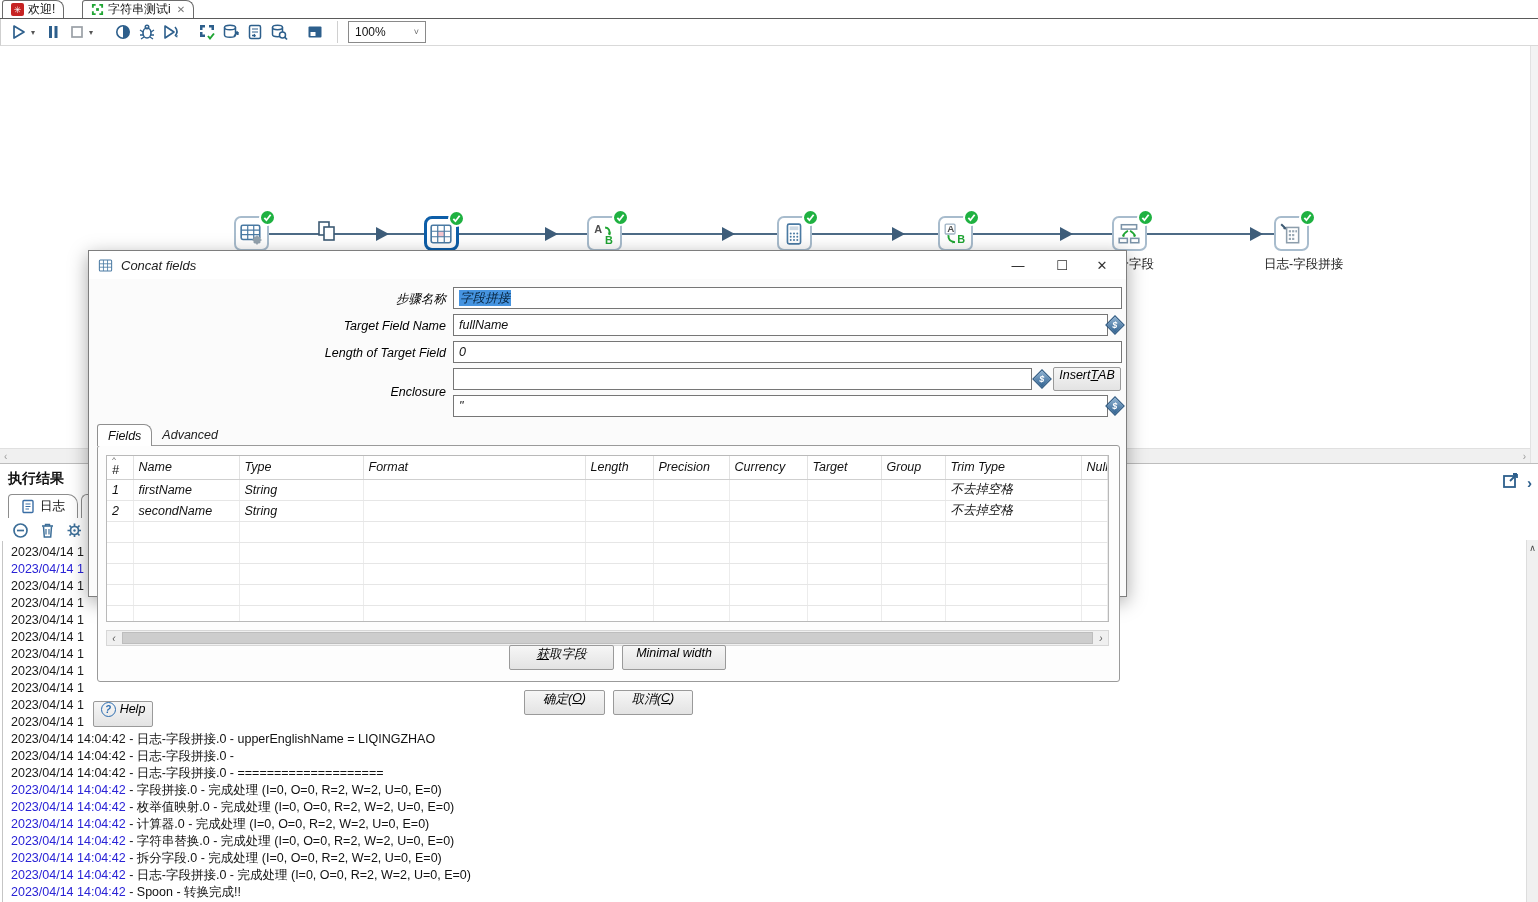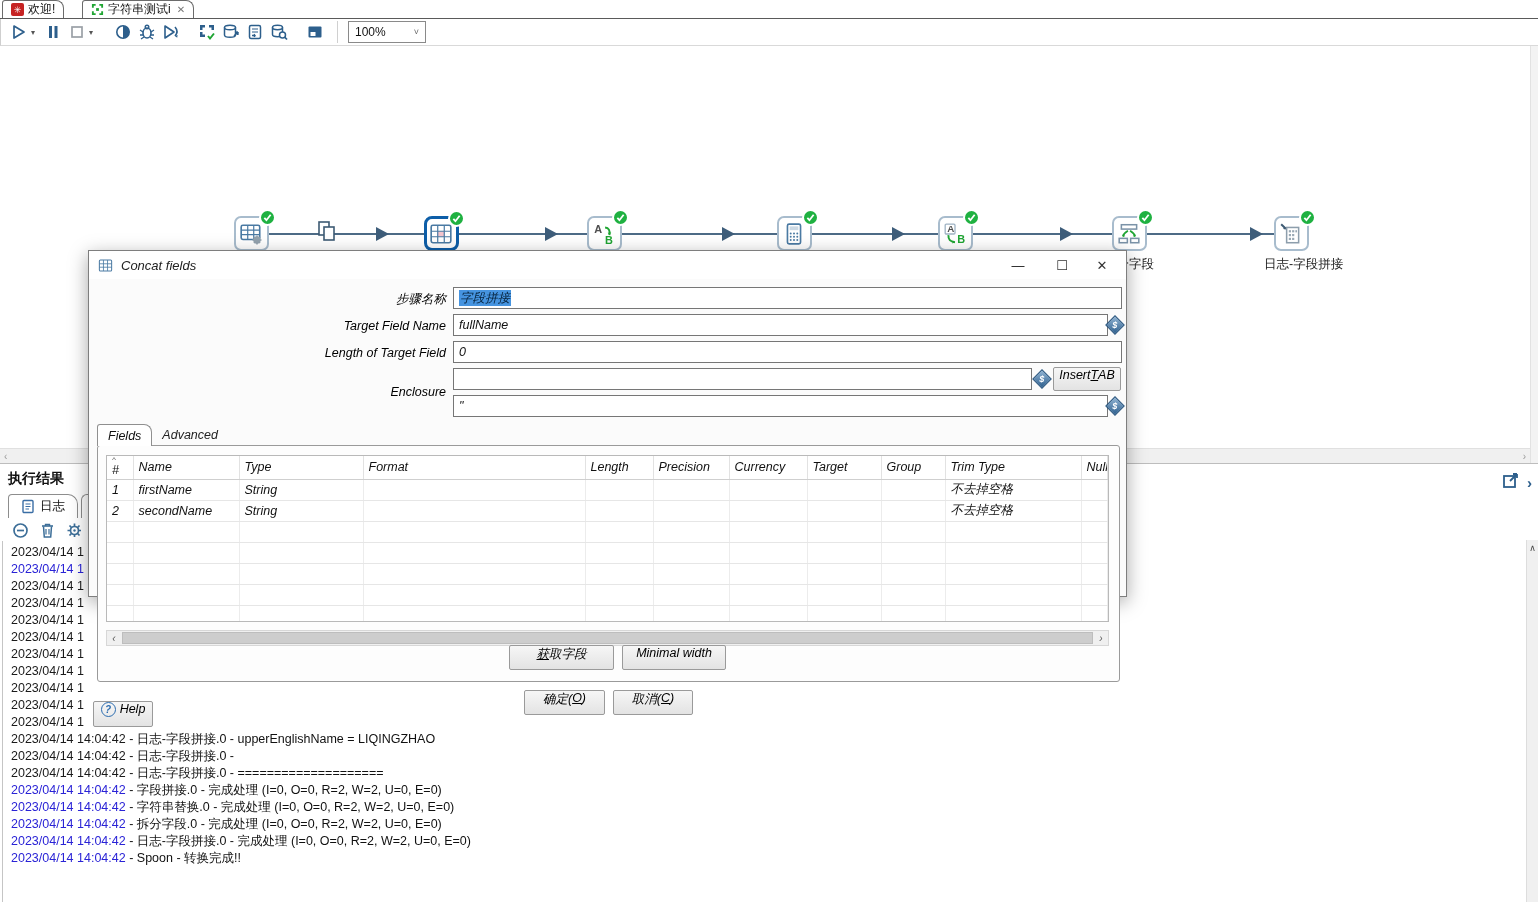--- a/index.html
+++ b/index.html
@@ -428,20 +428,22 @@
     <div class="logline"><span class="lts">2023/04/14 1</span></div>
     <div class="logline"><span class="lts">2023/04/14 1</span></div>
     <div class="logline"><span class="lts">2023/04/14 1</span></div>
     <div class="logline"><span class="lts">2023/04/14 1</span></div>
     <div class="logline"><span class="lts">2023/04/14 1</span></div>
     <div class="logline"><span class="lts">2023/04/14 1</span></div>
     <div class="logline"><span class="lts">2023/04/14 14:04:42</span><span> - 日志-字段拼接.0 - upperEnglishName = LIQINGZHAO</span></div>
     <div class="logline"><span class="lts">2023/04/14 14:04:42</span><span> - 日志-字段拼接.0 -</span></div>
     <div class="logline"><span class="lts">2023/04/14 14:04:42</span><span> - 日志-字段拼接.0 - ====================</span></div>
     <div class="logline lk"><span class="lts">2023/04/14 14:04:42</span><span> - 字段拼接.0 - 完成处理 (I=0, O=0, R=2, W=2, U=0, E=0)</span></div>
+    <div class="logline lk"><span class="lts">2023/04/14 14:04:42</span><span> - 枚举值映射.0 - 完成处理 (I=0, O=0, R=2, W=2, U=0, E=0)</span></div>
+    <div class="logline lk"><span class="lts">2023/04/14 14:04:42</span><span> - 计算器.0 - 完成处理 (I=0, O=0, R=2, W=2, U=0, E=0)</span></div>
     <div class="logline lk"><span class="lts">2023/04/14 14:04:42</span><span> - 字符串替换.0 - 完成处理 (I=0, O=0, R=2, W=2, U=0, E=0)</span></div>
     <div class="logline lk"><span class="lts">2023/04/14 14:04:42</span><span> - 拆分字段.0 - 完成处理 (I=0, O=0, R=2, W=2, U=0, E=0)</span></div>
     <div class="logline lk"><span class="lts">2023/04/14 14:04:42</span><span> - 日志-字段拼接.0 - 完成处理 (I=0, O=0, R=2, W=2, U=0, E=0)</span></div>
     <div class="logline lk"><span class="lts">2023/04/14 14:04:42</span><span> - Spoon - 转换完成!!</span></div>
   </div>
 </div>
 <div class="logscroll">
     <div style="margin-top:3px;">∧</div>
   </div>
 

